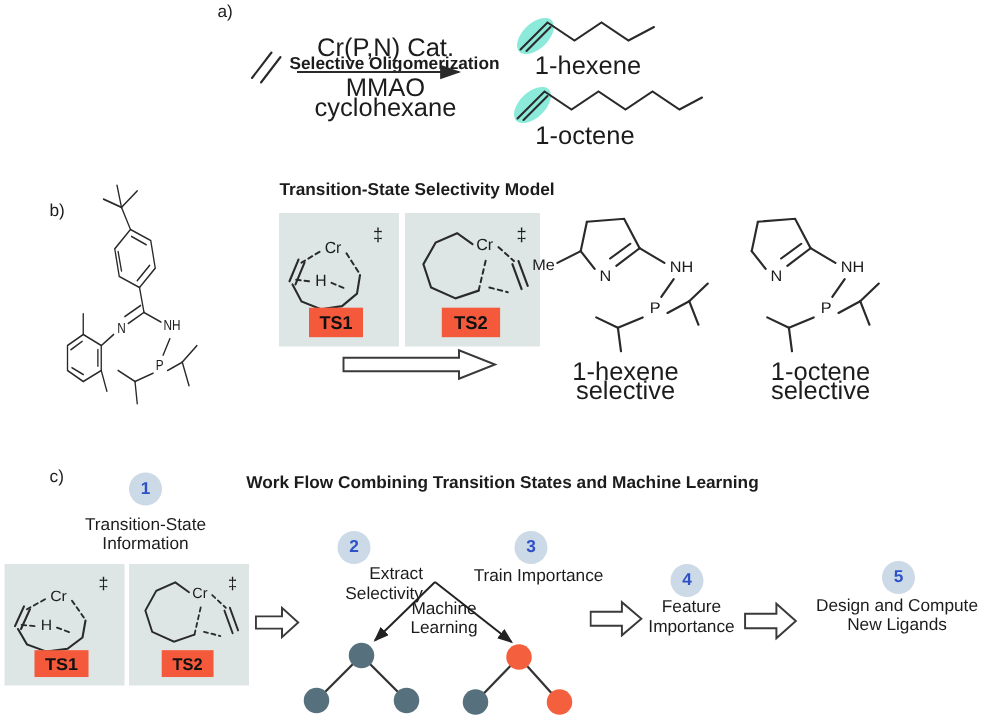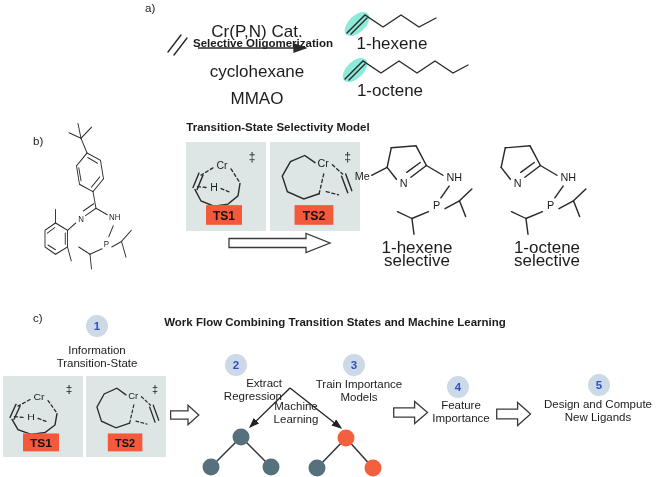--- a/index.html
+++ b/index.html
@@ -48,21 +48,21 @@
   <svg class="abs" style="left:158px;top:28px;" width="32" height="30" viewBox="0 0 32 30">
     <line class="bond" x1="10" y1="24" x2="23" y2="7"></line>
     <line class="bond" x1="16" y1="27" x2="29" y2="10"></line>
   </svg>
 
   <svg class="abs" style="left:196px;top:40px;" width="122" height="16" viewBox="0 0 122 16">
     <line x1="2" y1="8" x2="110" y2="8" stroke="#2a2a2a" stroke-width="1.4" marker-end="url(#ah-big)"></line>
   </svg>
 
   <div class="abs txt" style="left:198px;top:25px;width:118px;">Cr(P,N) Cat.</div>
-  <div class="abs txt" style="left:198px;top:52px;width:118px;margin-top:40px;">MMAO</div>
+  <div class="abs txt" style="left:198px;top:52px;width:118px;">MMAO</div>
   <div class="abs txt" style="left:198px;top:65px;width:118px;">cyclohexane</div>
 
   <svg class="abs" style="left:342px;top:6px;" width="100" height="34" viewBox="0 0 100 34">
     <ellipse cx="15" cy="18" rx="15" ry="8.5" transform="rotate(-44 15 18)" fill="#8ceada"></ellipse>
     <polyline class="bond" points="5,27 23,9 41,21 59,9 77,21 94,12"></polyline>
     <line class="bond" x1="9" y1="28" x2="25" y2="12"></line>
   </svg>
   <div class="abs txt" style="left:340px;top:37px;width:104px;">1-hexene</div>
 
   <svg class="abs" style="left:340px;top:52px;" width="132" height="34" viewBox="0 0 132 34">
@@ -196,22 +196,22 @@
   <div class="abs txt" style="left:492px;top:241px;width:110px;">
     <div>1-octene</div>
     <div>selective</div>
   </div>
 
   <div class="abs panel-label" style="left:33px;top:312px;">c)</div>
   <div class="abs fig-title" style="left:150px;top:316px;width:370px;">Work Flow Combining Transition States and Machine Learning</div>
 
   <div class="abs step-circle" style="left:86px;top:315px;">1</div>
   <div class="abs step-label" style="left:27px;top:344px;width:140px;">
+    <div>Transition-State</div>
     <div>Information</div>
-    <div>Transition-State</div>
   </div>
 
   <div class="abs ts-box" style="left:3px;top:376px;width:80px;height:81px;">
     <svg width="80" height="81" viewBox="0 0 80 86" preserveAspectRatio="none">
       <text class="dagger" x="66" y="18">‡</text>
       <text class="atom" x="36" y="26">Cr</text>
       <line class="dash" x1="27" y1="25" x2="15" y2="32"></line>
       <line class="dash" x1="45" y1="26" x2="53" y2="38"></line>
       <line class="bond" x1="13" y1="30" x2="7" y2="44"></line>
       <line class="bond" x1="17" y1="32" x2="11" y2="46"></line>
@@ -239,27 +239,26 @@
     </svg>
   </div>
 
   <svg class="abs" style="left:170px;top:404px;" width="30" height="22" viewBox="0 0 100 70" preserveAspectRatio="none">
     <polygon class="hollow-arrow" vector-effect="non-scaling-stroke" points="2,22 60,22 60,4 96,35 60,66 60,48 2,48"></polygon>
   </svg>
 
   <div class="abs step-circle" style="left:225px;top:354px;">2</div>
   <div class="abs step-label" style="left:192px;top:377px;width:90px;text-align:right;">
     <div>Extract</div>
-    <div>Regression</div>
+    <div>Selectivity</div>
   </div>
 
   <div class="abs step-circle" style="left:343px;top:354px;">3</div>
   <div class="abs step-label" style="left:300px;top:378px;width:118px;">
     <div>Train Importance</div>
-    <div>Models</div>
   </div>
 
   <svg class="abs" style="left:195px;top:383px;" width="195" height="94" viewBox="0 0 195 94">
     <line class="tree-arrow" x1="95" y1="5" x2="55" y2="44" marker-end="url(#ah-small)"></line>
     <line class="tree-arrow" x1="95" y1="5" x2="146" y2="45" marker-end="url(#ah-small)"></line>
     <line class="tree-edge" x1="46" y1="54" x2="16" y2="84"></line>
     <line class="tree-edge" x1="46" y1="54" x2="76" y2="84"></line>
     <line class="tree-edge" x1="151" y1="55" x2="122" y2="85"></line>
     <line class="tree-edge" x1="151" y1="55" x2="178" y2="85"></line>
     <circle cx="46" cy="54" r="8.5" fill="#57707e"></circle>

